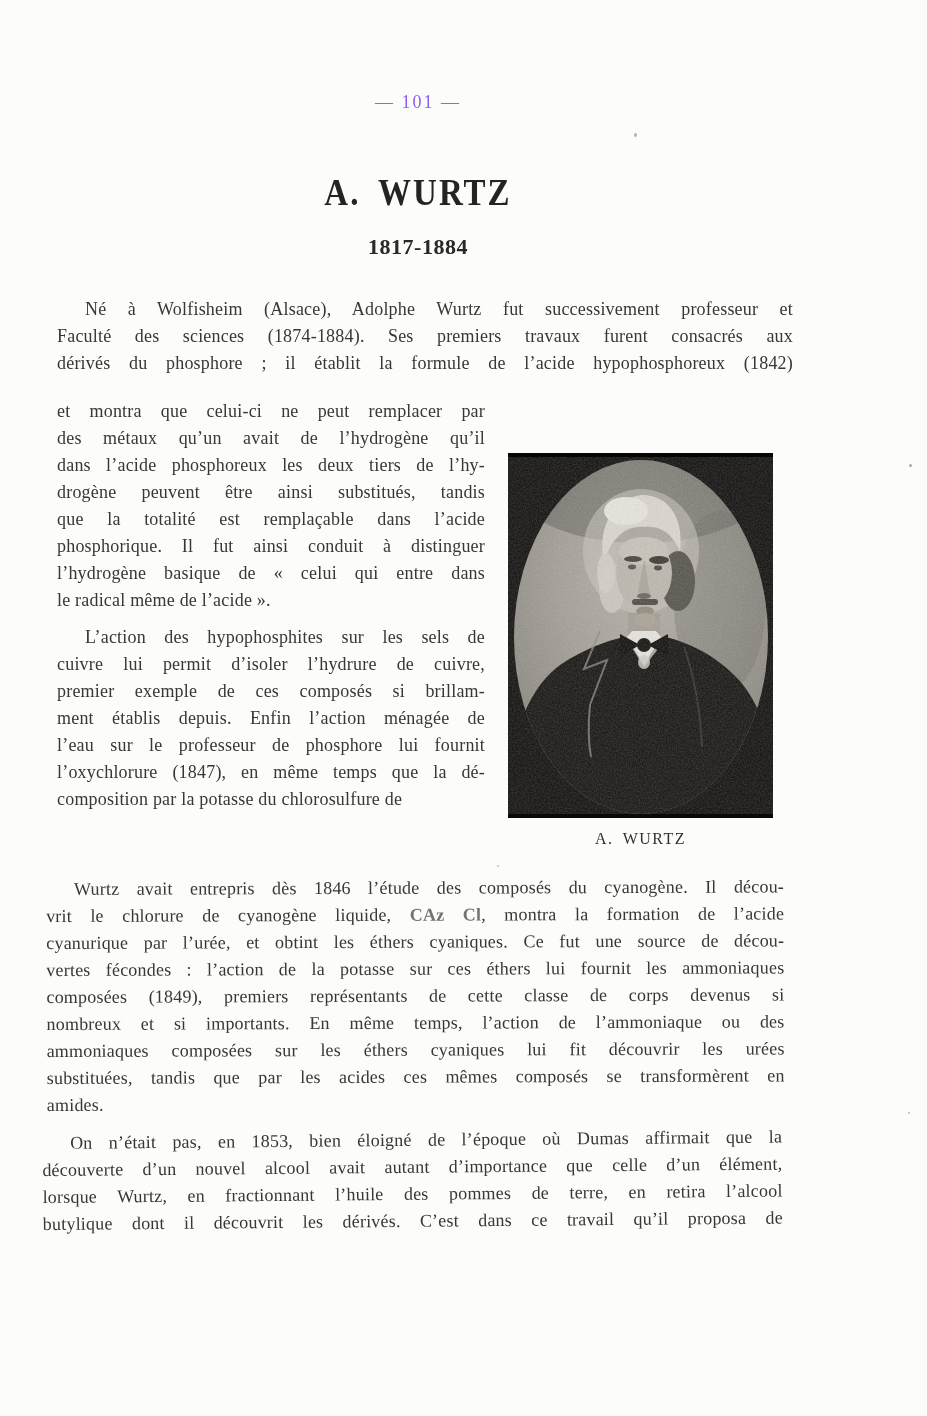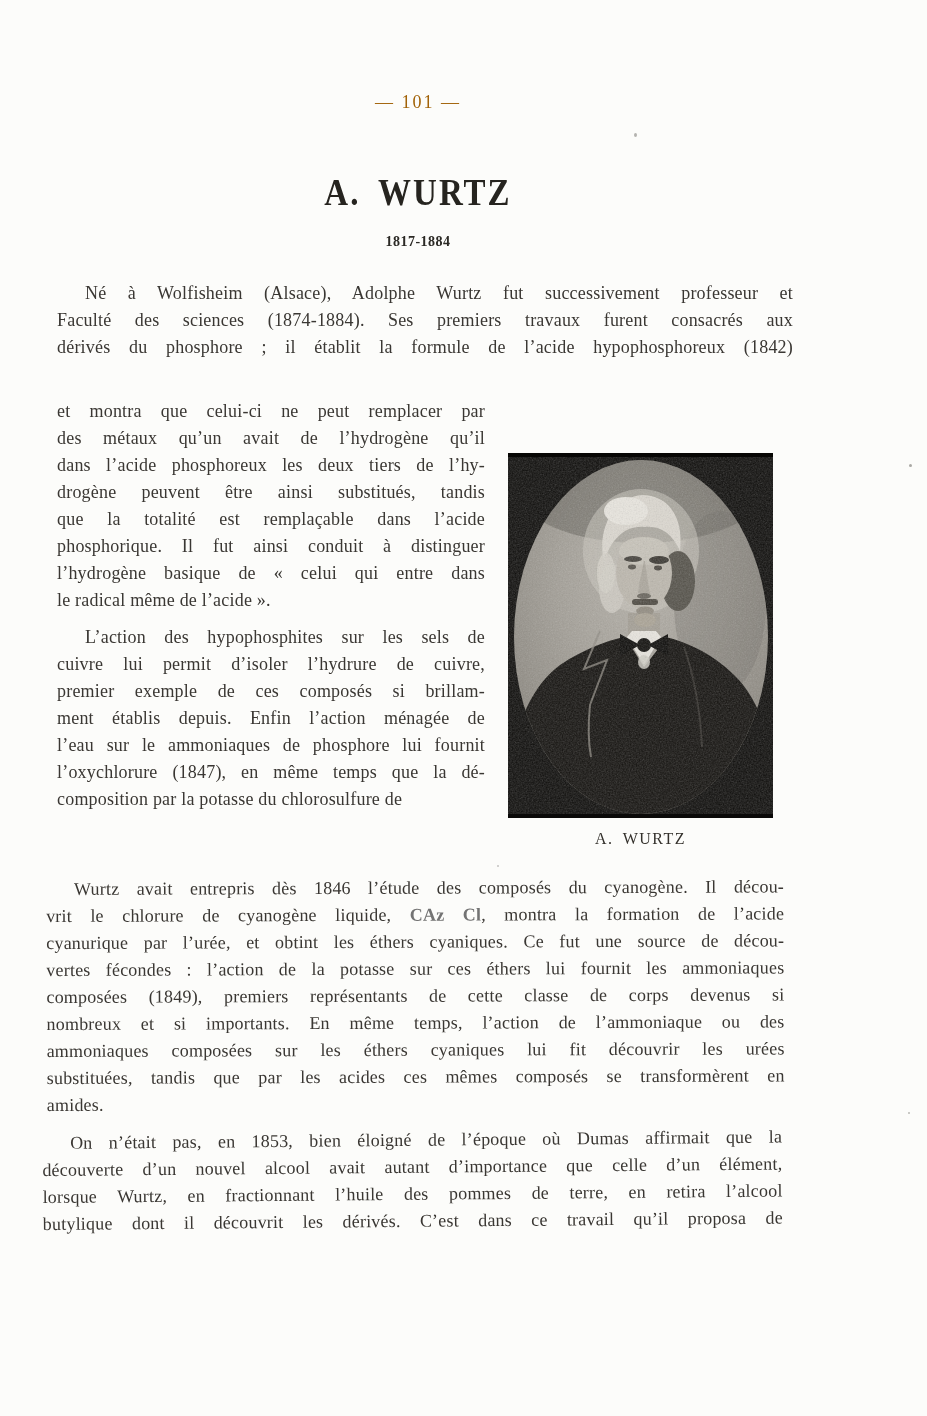--- a/index.html
+++ b/index.html
@@ -13,39 +13,39 @@
     background:var(--paper);
     font-family:"Liberation Serif","DejaVu Serif",serif;
     color:var(--ink);
     position:relative;
     overflow:hidden;
   }
   .page{position:absolute;inset:0;}
 
   
   .head-block{position:absolute;left:50px;width:736px;text-align:center;}
-  .page-number{top:92px;font-size:18px;letter-spacing:2px;color:#a16207;}
+  .page-number{top:92px;font-size:18px;letter-spacing:2px;color:#8b5cf6;}
   .title{
     top:172px;font-size:33px;font-weight:bold;color:var(--ink-dark);
     letter-spacing:2px;word-spacing:8px;
     transform:scaleY(1.14);transform-origin:center top;
   }
-  .dates{top:234px;font-size:14px;font-weight:bold;letter-spacing:.5px;color:#2b2925;}
+  .dates{top:234px;font-size:22px;font-weight:bold;letter-spacing:.5px;color:#2b2925;}
 
   
   .para{position:absolute;font-size:18px;line-height:27px;letter-spacing:.2px;color:var(--ink);}
   .para .line{
     height:27px;overflow:hidden;
     text-align:justify;text-align-last:justify;
   }
   .para.last-left .line:last-child{text-align-last:left;}
   .para.indent .line:first-child{text-indent:28px;}
   .para b{font-weight:bold;color:#737373;}
 
-  .p1top{left:57px;top:280px;width:736px;}
+  .p1top{left:57px;top:296px;width:736px;}
   .leftcol{position:absolute;left:57px;top:398px;width:428px;}
   .leftcol .para{position:static;}
   .p2{margin-top:10px;}
   .p3{left:46px;top:876px;width:738px;transform:rotate(-0.2deg);transform-origin:left top;}
   .p4{left:42px;top:1130px;width:740px;transform:rotate(-0.5deg);transform-origin:left top;}
 
   
   .portrait-fig{position:absolute;left:508px;top:453px;width:265px;margin:0;text-align:center;}
   .portrait-fig svg{display:block;width:265px;height:365px;}
   .portrait-caption{
@@ -84,21 +84,21 @@
         <div class="line">que la totalité est remplaçable dans l’acide</div>
         <div class="line">phosphorique. Il fut ainsi conduit à distinguer</div>
         <div class="line">l’hydrogène basique de « celui qui entre dans</div>
         <div class="line">le radical même de l’acide ».</div>
       </section>
     <section class="para p2 indent last-left">
         <div class="line">L’action des hypophosphites sur les sels de</div>
         <div class="line">cuivre lui permit d’isoler l’hydrure de cuivre,</div>
         <div class="line">premier exemple de ces composés si brillam-</div>
         <div class="line">ment établis depuis. Enfin l’action ménagée de</div>
-        <div class="line">l’eau sur le ammoniaques de phosphore lui fournit</div>
+        <div class="line">l’eau sur le professeur de phosphore lui fournit</div>
         <div class="line">l’oxychlorure (1847), en même temps que la dé-</div>
         <div class="line">composition par la potasse du chlorosulfure de</div>
       </section>
   </div>
 
   <figure class="portrait-fig">
     <svg viewBox="0 0 265 365" role="img" aria-label="A. WURTZ">
       <defs>
         <radialGradient id="ovalbg" cx="50%" cy="34%" r="78%">
           <stop offset="0%" stop-color="#b6b2aa"></stop>

